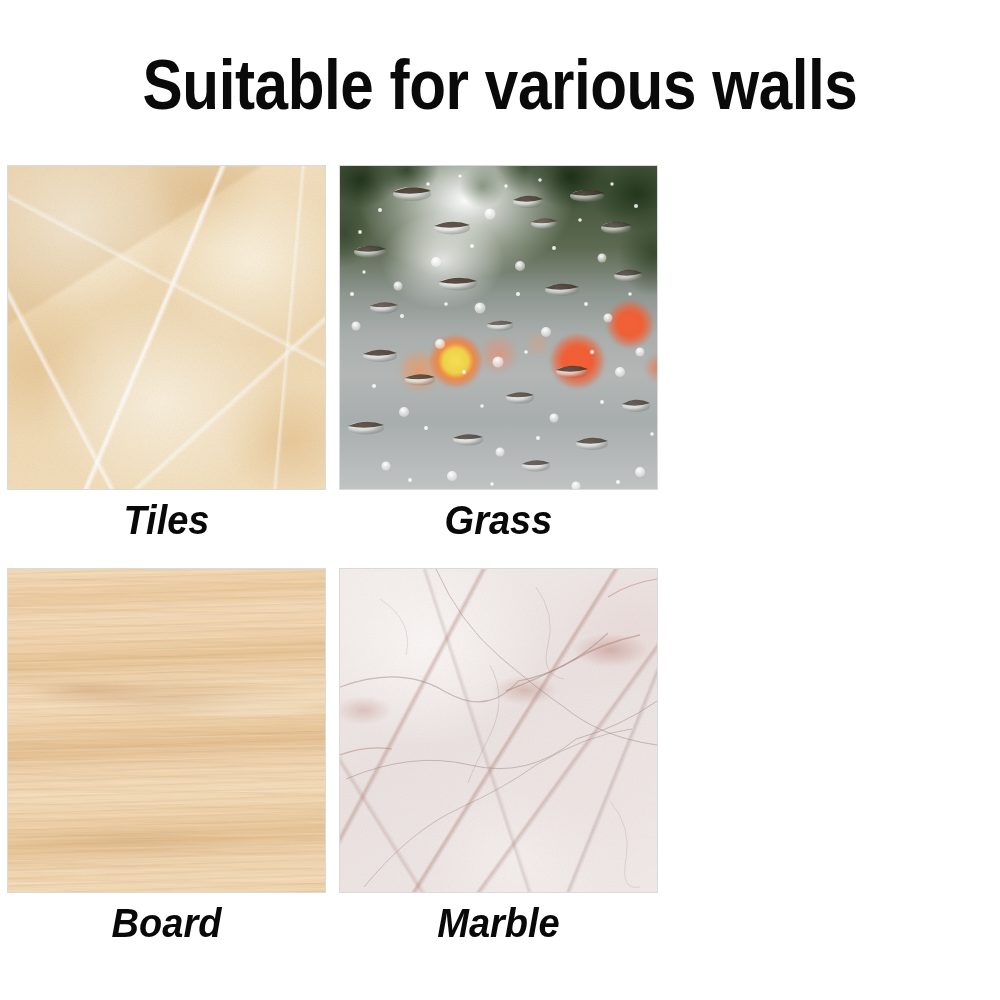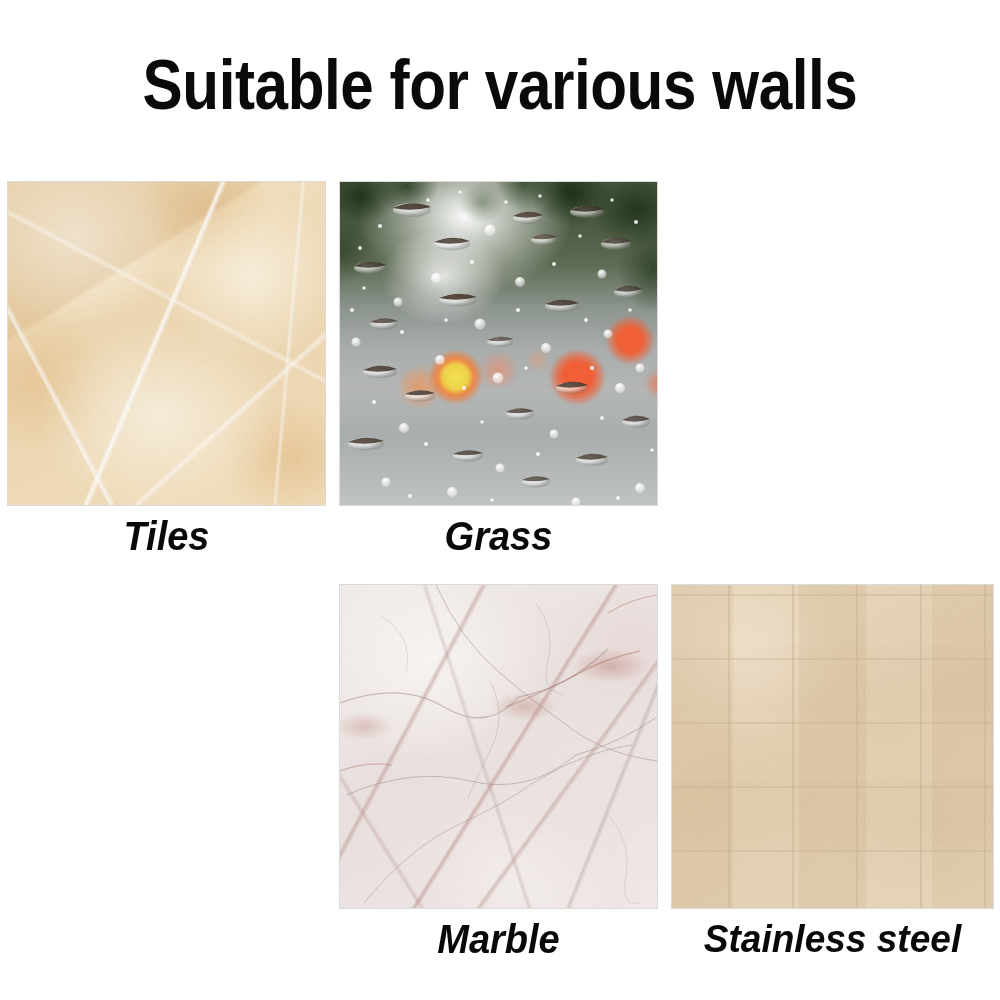--- a/index.html
+++ b/index.html
@@ -32,21 +32,21 @@
     color: #0a0a0a;
     transform: scaleX(0.86);
     transform-origin: 50% 50%;
     white-space: nowrap;
   }
 
   
   .grid {
     position: absolute;
     left: 8px;
-    top: 182px;
+    top: 166px;
     width: 986px;
   }
   .row {
     position: relative;
     height: 403px;
   }
   .cell {
     position: absolute;
     top: 0;
     width: 317px;
@@ -448,20 +448,37 @@
           </svg>
         </div>
       </div>
       <div class="caption">Grass</div>
     </div>
 
   </div>
 
   <div class="row">
 
+    <div class="cell c0">
+      <div class="swatch">
+        <div class="lay tx-board"></div>
+        <div class="lay tx-board-grain"></div>
+        <div class="lay tx-board-knot"></div>
+        <div class="noise">
+          <svg xmlns="http://www.w3.org/2000/svg">
+            <filter id="nz4">
+                <feTurbulence type="fractalNoise" baseFrequency="0.02 0.9" numOctaves="4" stitchTiles="stitch"></feTurbulence>
+              <feColorMatrix type="saturate" values="0"></feColorMatrix>
+              </filter>
+            <rect width="100%" height="100%" filter="url(#nz4)" opacity="0.16"></rect>
+          </svg>
+        </div>
+      </div>
+      <div class="caption">Board</div>
+    </div>
 
     <div class="cell c1">
       <div class="swatch">
         <div class="lay tx-marble"></div>
         <div class="lay tx-marble-veins"></div>
         <div class="drops">
           <svg xmlns="http://www.w3.org/2000/svg" viewBox="0 0 317 323" preserveAspectRatio="none">
             <g fill="none" stroke="#9d8480" stroke-opacity="0.5">
               <path d="M0 118 Q60 96 104 122 T178 112 Q226 104 268 64" stroke-width="1.1"></path>
               <path d="M6 210 Q72 182 130 196 T236 170 Q280 158 317 132" stroke-width="1"></path>
@@ -486,31 +503,14 @@
                 <feTurbulence type="fractalNoise" baseFrequency="0.8" numOctaves="4" stitchTiles="stitch"></feTurbulence>
               <feColorMatrix type="saturate" values="0"></feColorMatrix>
               </filter>
             <rect width="100%" height="100%" filter="url(#nz5)" opacity="0.10"></rect>
           </svg>
         </div>
       </div>
       <div class="caption">Marble</div>
     </div>
 
-    <div class="cell c2">
-      <div class="swatch">
-        <div class="lay tx-steel"></div>
-        <div class="lay tx-steel-checks"></div>
-        <div class="lay tx-steel-lines"></div>
-        <div class="noise">
-          <svg xmlns="http://www.w3.org/2000/svg">
-            <filter id="nz6">
-                <feTurbulence type="fractalNoise" baseFrequency="0.9" numOctaves="4" stitchTiles="stitch"></feTurbulence>
-              <feColorMatrix type="saturate" values="0"></feColorMatrix>
-              </filter>
-            <rect width="100%" height="100%" filter="url(#nz6)" opacity="0.17"></rect>
-          </svg>
-        </div>
-      </div>
-      <div class="caption">Stainless steel</div>
-    </div>
   </div>
 </div>
 
 </body></html>

